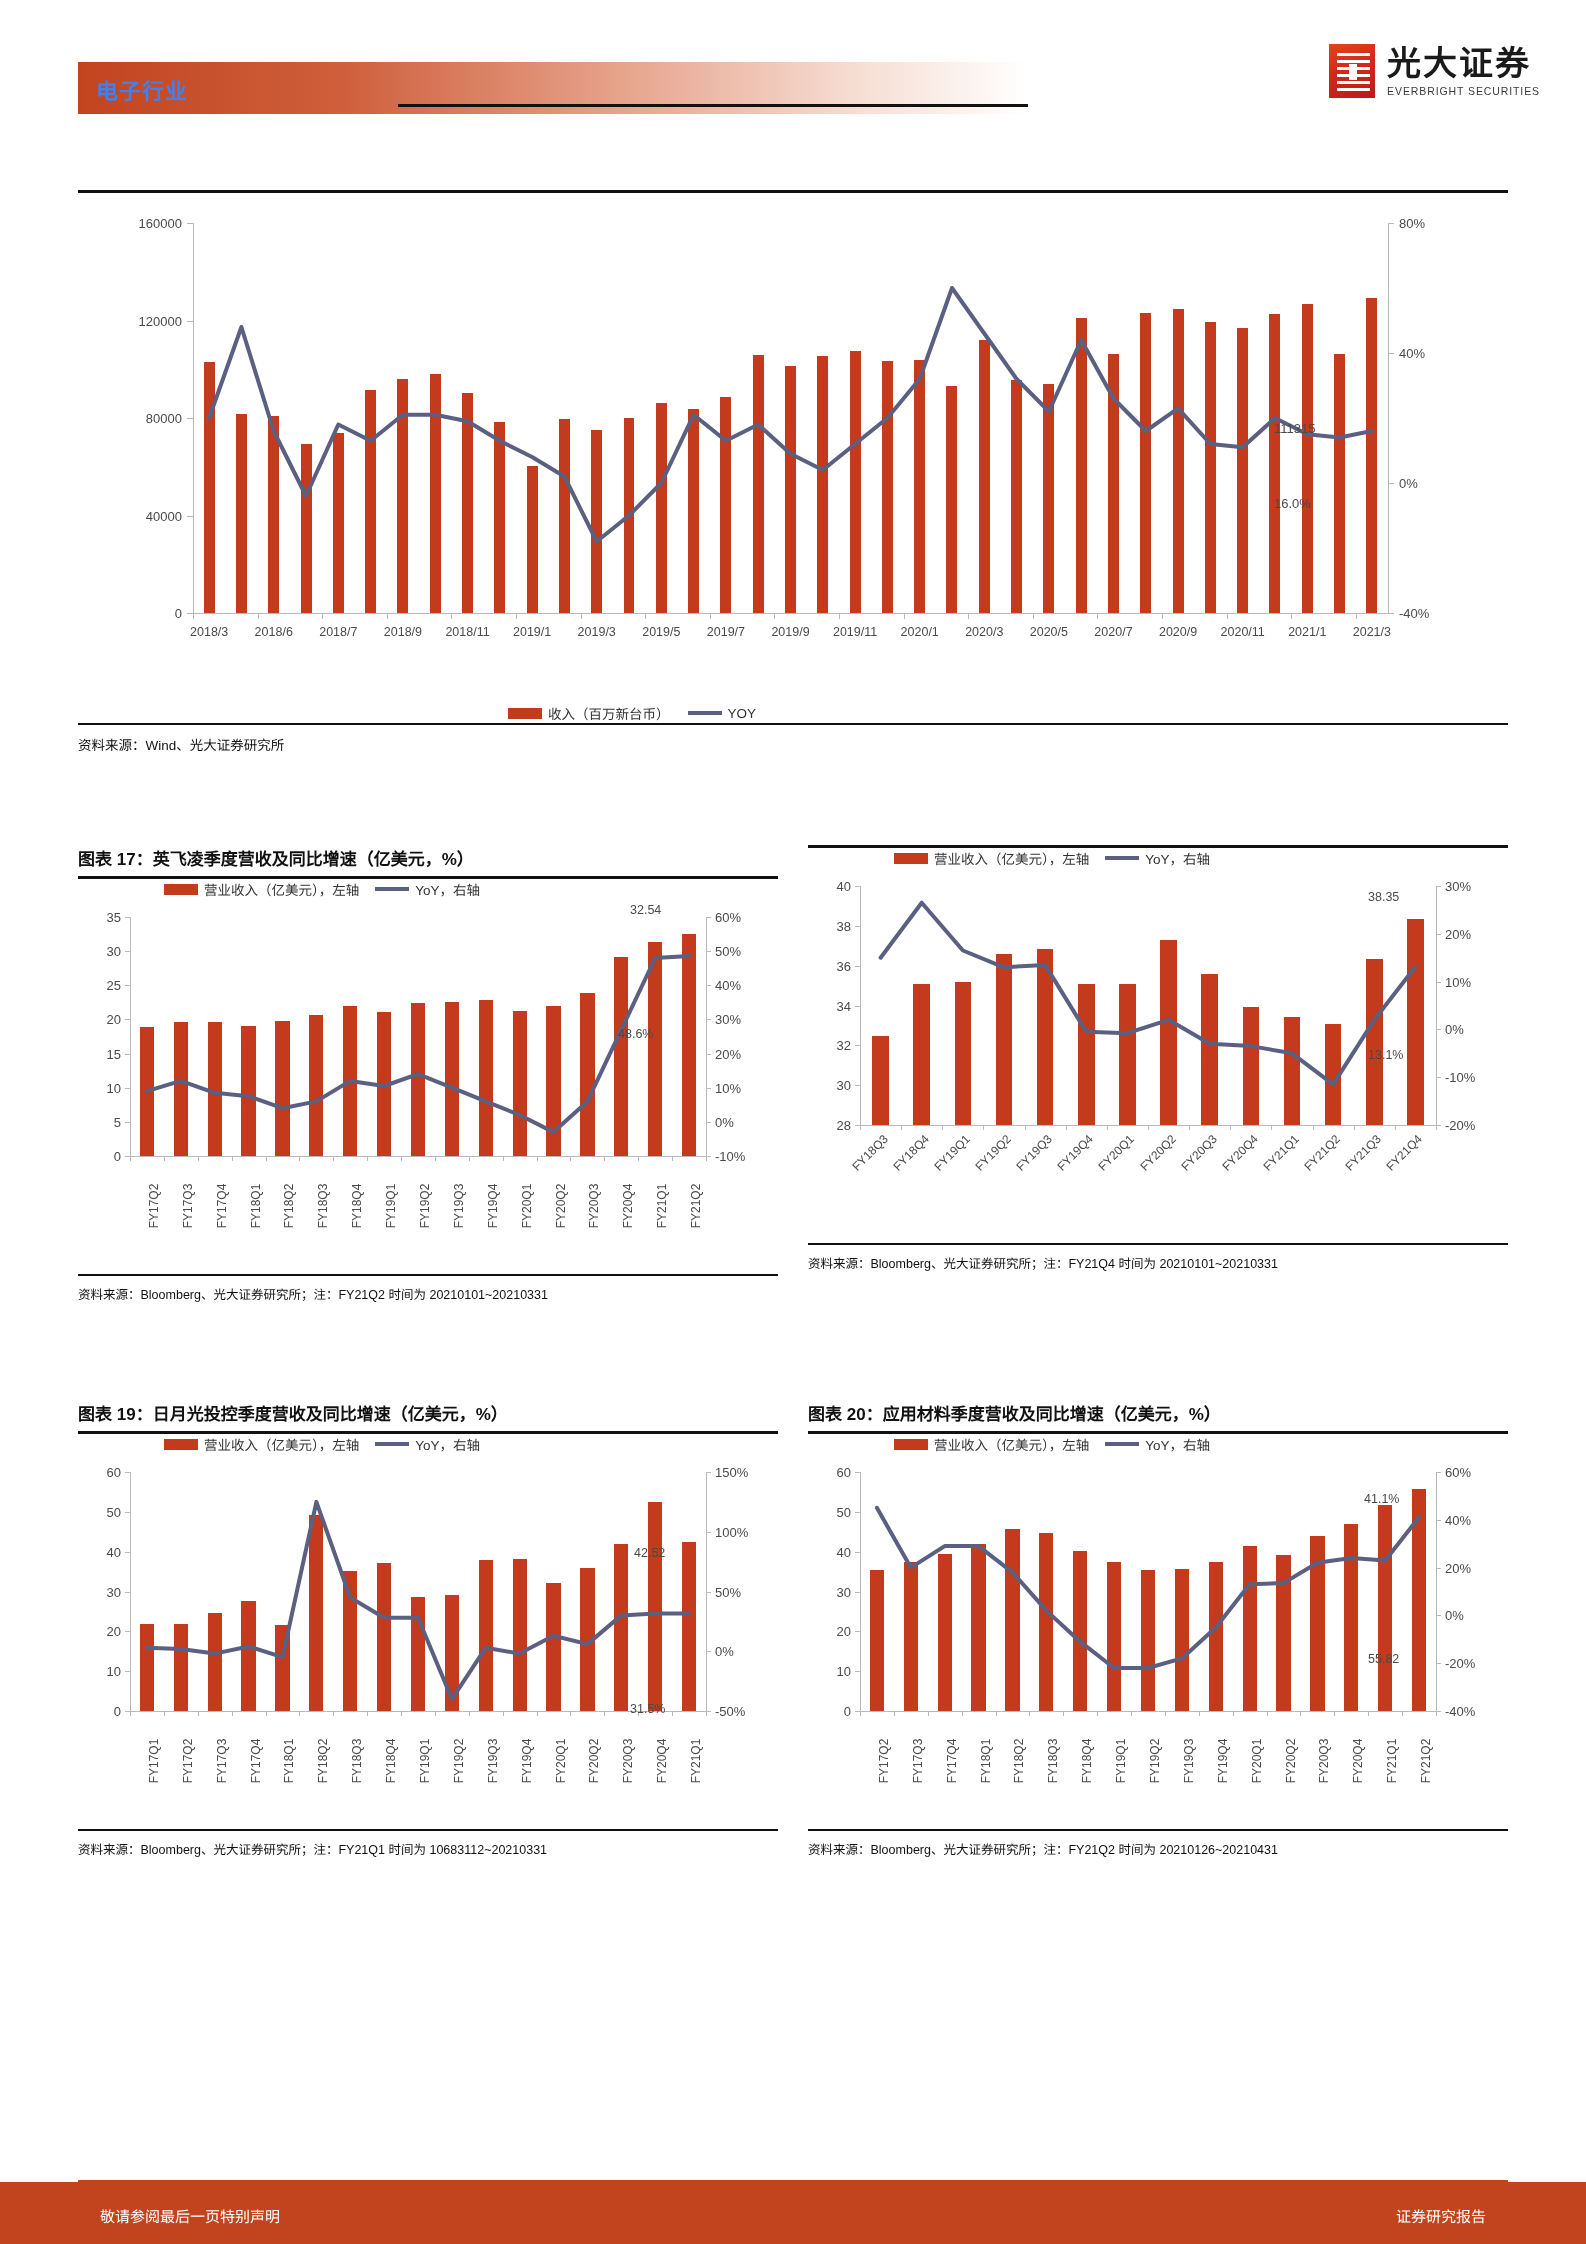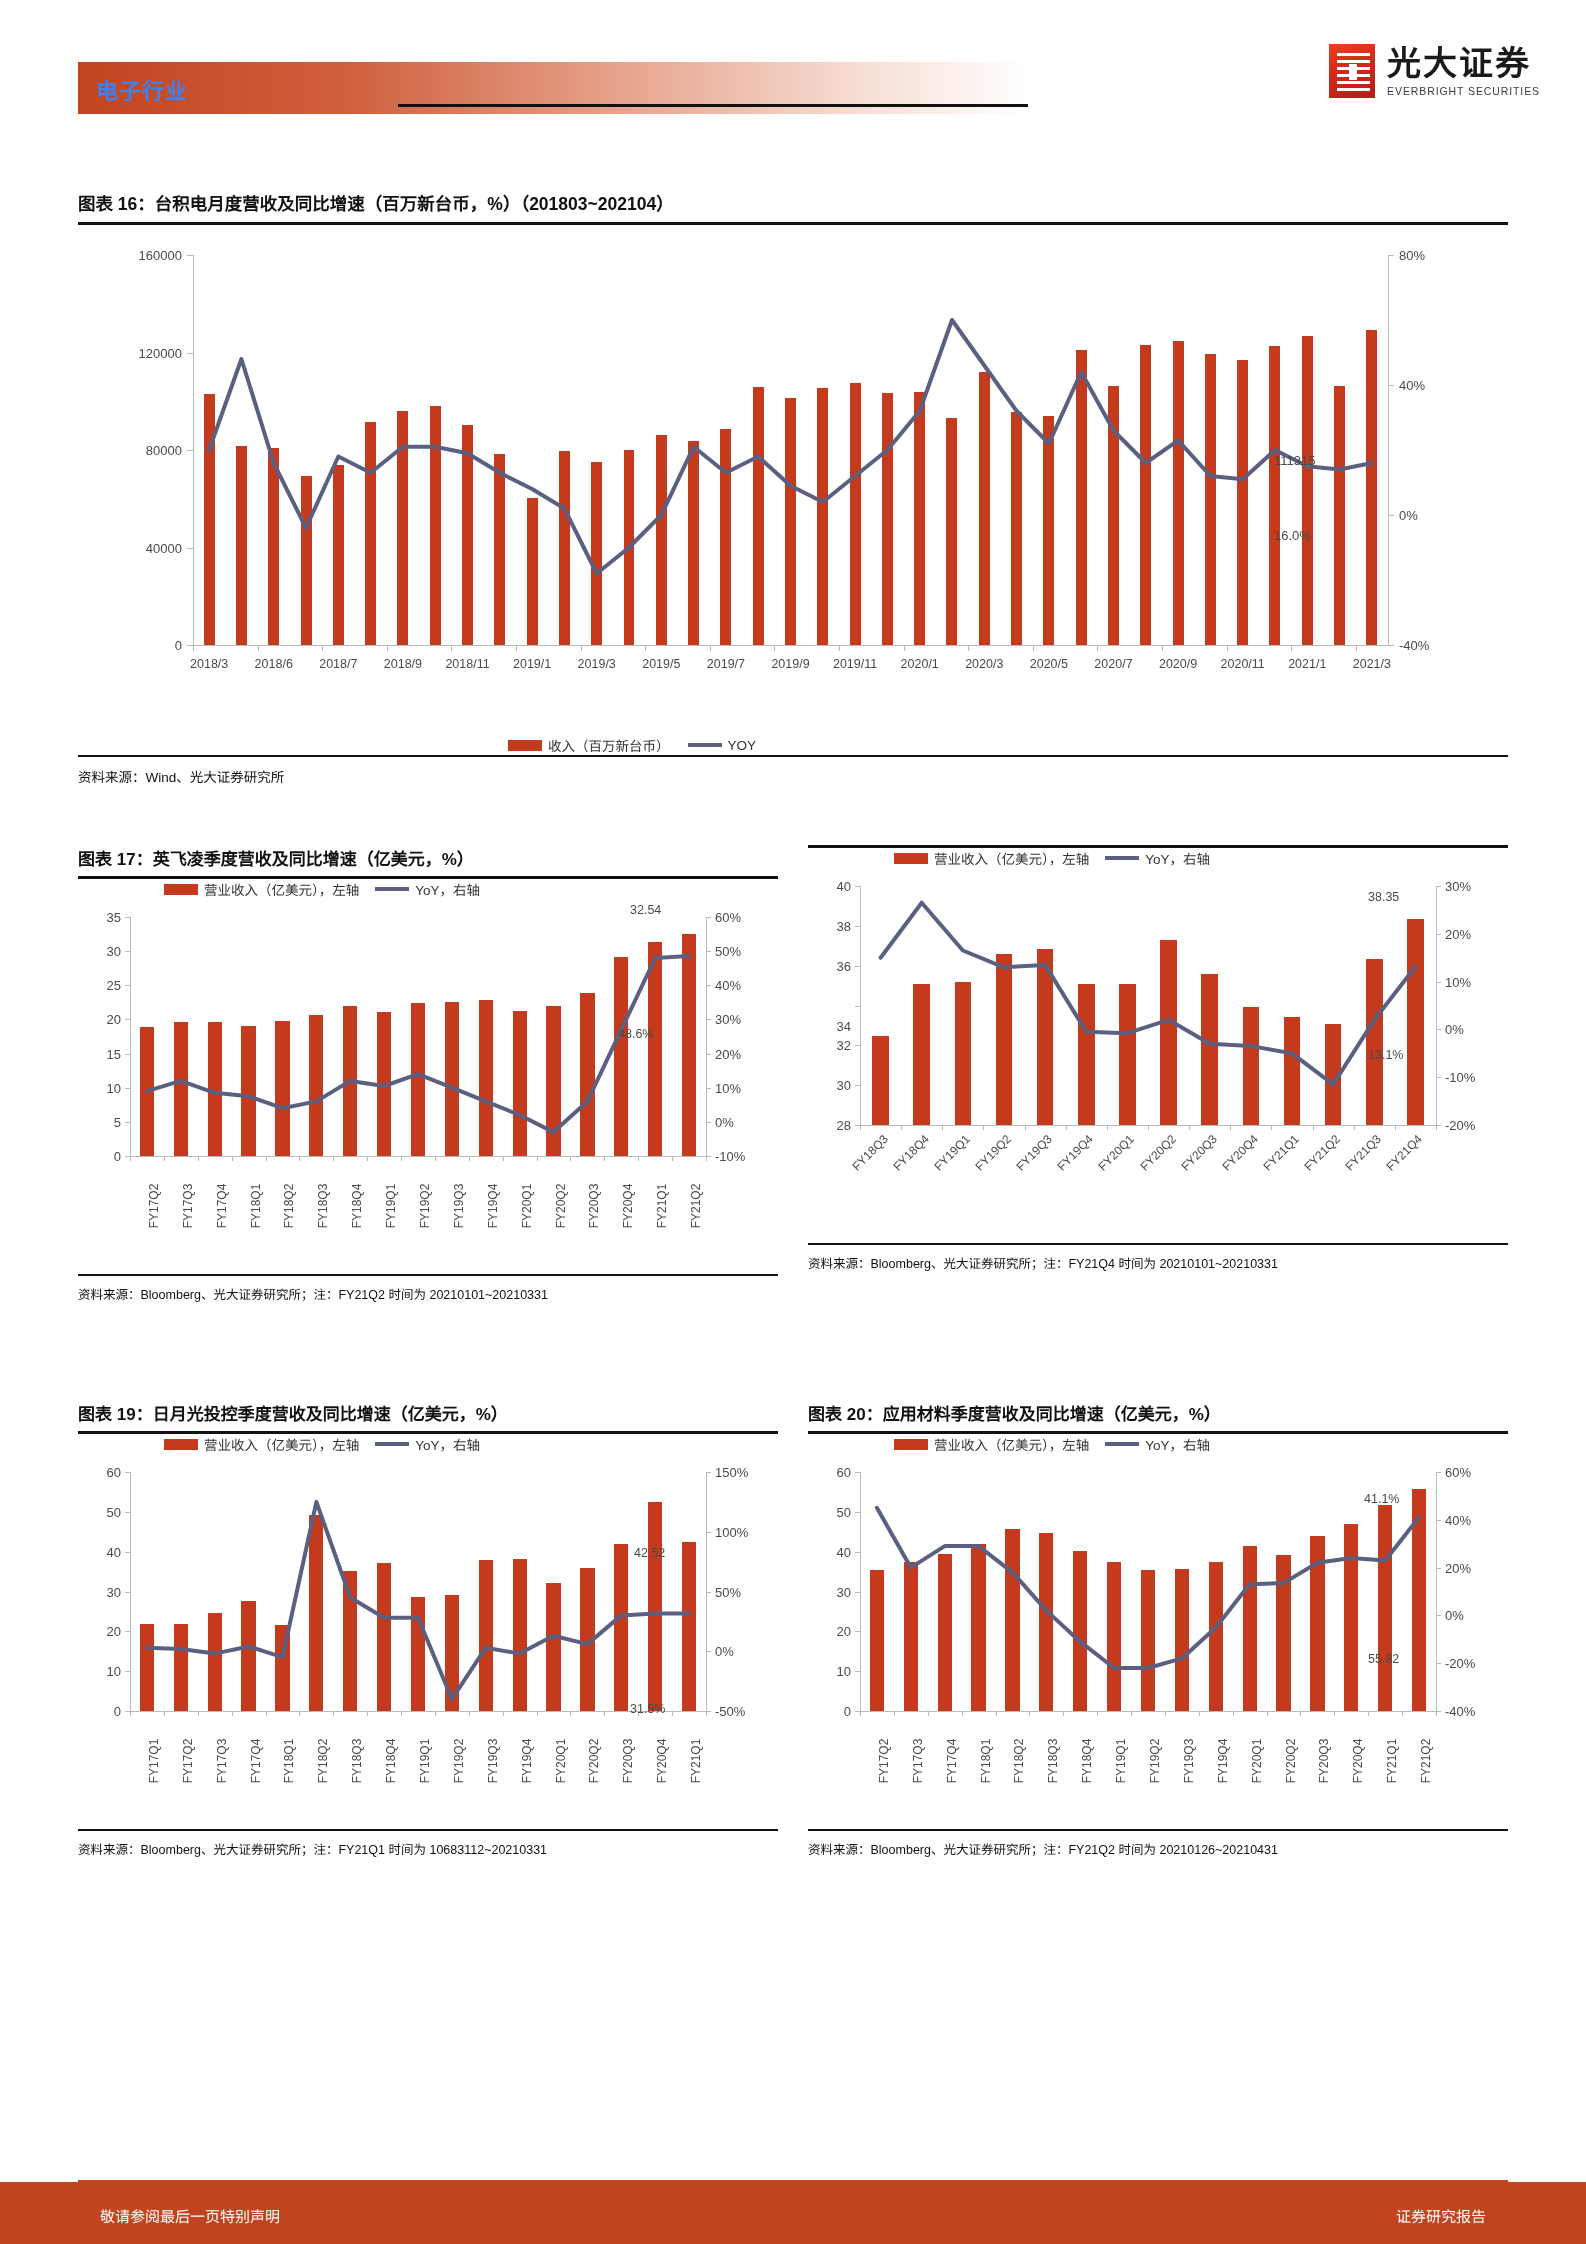--- a/index.html
+++ b/index.html
@@ -131,21 +131,20 @@
         <u></u>
     </div>
     <div class="logo-text">
       <div class="logo-cn">光大证券</div>
       <div class="logo-en">EVERBRIGHT SECURITIES</div>
     </div>
   </div>
 </div>
 
 <div id="fig16">
-  <div class="fig-title">图表 16：台积电月度营收及同比增速（百万新台币，%）（201803~202104）</div>
   <div class="fig-rule"></div>
   <div id="fig16-plot">
       <div class="chart">
         <div class="legend" style="left: 430px; bottom: 0px; gap: 18px;">
           <div class="item">
             <span class="swatch-bar"></span>
             <span>收入（百万新台币）</span>
           </div>
           <div class="item">
             <span class="swatch-line"></span>
@@ -387,21 +386,21 @@
           </div>
         </div>
         <div class="axis-line" style="left: 52px; top: 38px; width: 1px; height: 239px;"></div>
         <div class="tick" style="left: 47px; top: 277px; width: 5px; height: 1px;"></div>
         <div class="ylab left" style="right: 657px; top: 277px;">28</div>
         <div class="tick" style="left: 47px; top: 237.167px; width: 5px; height: 1px;"></div>
         <div class="ylab left" style="right: 657px; top: 237.167px;">30</div>
         <div class="tick" style="left: 47px; top: 197.333px; width: 5px; height: 1px;"></div>
         <div class="ylab left" style="right: 657px; top: 197.333px;">32</div>
         <div class="tick" style="left: 47px; top: 157.5px; width: 5px; height: 1px;"></div>
-        <div class="ylab left" style="right: 657px; top: 157.5px; margin-top: 20px;">34</div>
+        <div class="ylab left" style="right: 657px; top: 157.5px;">34</div>
         <div class="tick" style="left: 47px; top: 117.667px; width: 5px; height: 1px;"></div>
         <div class="ylab left" style="right: 657px; top: 117.667px;">36</div>
         <div class="tick" style="left: 47px; top: 77.8333px; width: 5px; height: 1px;"></div>
         <div class="ylab left" style="right: 657px; top: 77.8333px;">38</div>
         <div class="tick" style="left: 47px; top: 38px; width: 5px; height: 1px;"></div>
         <div class="ylab left" style="right: 657px; top: 38px;">40</div>
         <div class="axis-line" style="left: 628px; top: 38px; width: 1px; height: 239px;"></div>
         <div class="tick" style="left: 628px; top: 277px; width: 5px; height: 1px;"></div>
         <div class="ylab" style="left: 637px; top: 277px;">-20%</div>
         <div class="tick" style="left: 628px; top: 229.2px; width: 5px; height: 1px;"></div>

